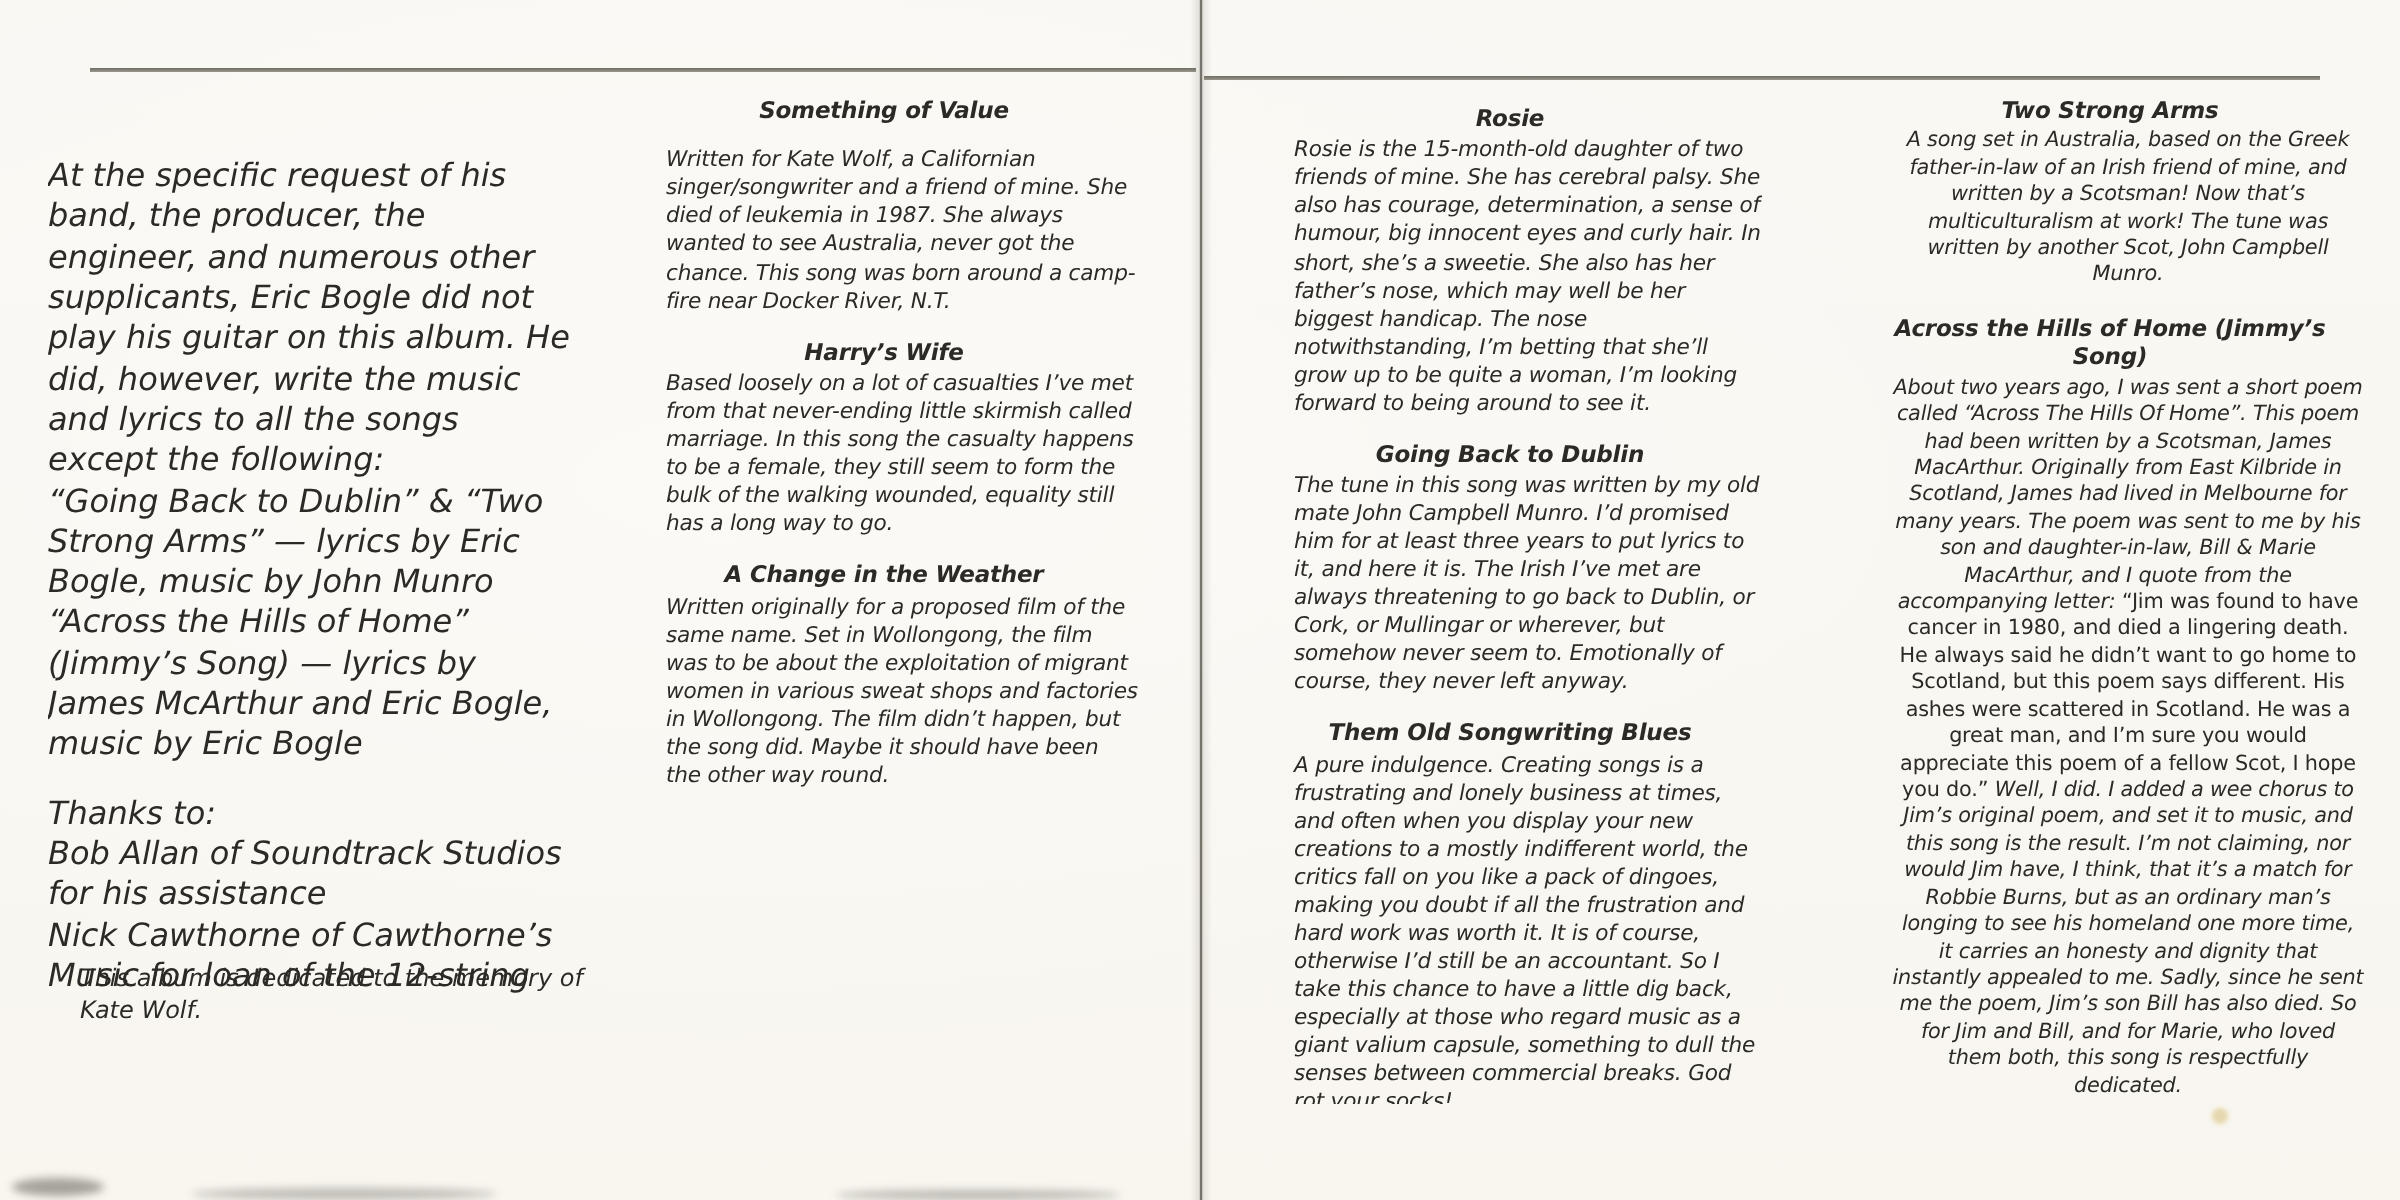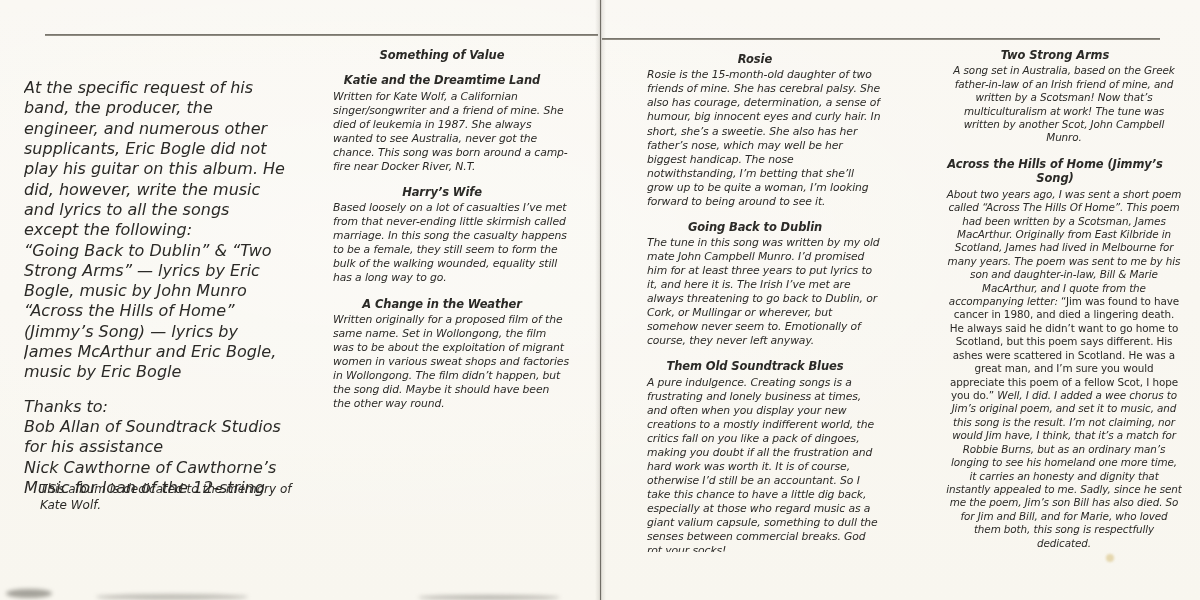--- a/index.html
+++ b/index.html
@@ -90,21 +90,20 @@
 Carmel, Trish, Lee, Denny and Sue for Patience above and beyond.</p>
   </div>
 
   <div class="dedication">This album is dedicated to the memory of Kate Wolf.</div>
 
   <div class="col col-2">
     <div class="song">
       <div class="song-title">Something of Value</div>
     </div>
     <div class="song">
-      <div class="song-title">Katie and the Dreamtime Land</div>
       <div class="song-body">Written for Kate Wolf, a Californian singer/songwriter and a friend of mine. She died of leukemia in 1987. She always wanted to see Australia, never got the chance. This song was born around a camp-fire near Docker River, N.T.</div>
     </div>
     <div class="song">
       <div class="song-title">Harry’s Wife</div>
       <div class="song-body">Based loosely on a lot of casualties I’ve met from that never-ending little skirmish called marriage. In this song the casualty happens to be a female, they still seem to form the bulk of the walking wounded, equality still has a long way to go.</div>
     </div>
     <div class="song">
       <div class="song-title">A Change in the Weather</div>
       <div class="song-body">Written originally for a proposed film of the same name. Set in Wollongong, the film was to be about the exploitation of migrant women in various sweat shops and factories in Wollongong. The film didn’t happen, but the song did. Maybe it should have been the other way round.</div>
     </div>
@@ -113,21 +112,21 @@
   <div class="col col-3">
     <div class="song">
       <div class="song-title">Rosie</div>
       <div class="song-body">Rosie is the 15-month-old daughter of two friends of mine. She has cerebral palsy. She also has courage, determination, a sense of humour, big innocent eyes and curly hair. In short, she’s a sweetie. She also has her father’s nose, which may well be her biggest handicap. The nose notwithstanding, I’m betting that she’ll grow up to be quite a woman, I’m looking forward to being around to see it.</div>
     </div>
     <div class="song">
       <div class="song-title">Going Back to Dublin</div>
       <div class="song-body">The tune in this song was written by my old mate John Campbell Munro. I’d promised him for at least three years to put lyrics to it, and here it is. The Irish I’ve met are always threatening to go back to Dublin, or Cork, or Mullingar or wherever, but somehow never seem to. Emotionally of course, they never left anyway.</div>
     </div>
     <div class="song">
-      <div class="song-title">Them Old Soundtrack Blues</div>
+      <div class="song-title">Them Old Songwriting Blues</div>
       <div class="song-body">A pure indulgence. Creating songs is a frustrating and lonely business at times, and often when you display your new creations to a mostly indifferent world, the critics fall on you like a pack of dingoes, making you doubt if all the frustration and hard work was worth it. It is of course, otherwise I’d still be an accountant. So I take this chance to have a little dig back, especially at those who regard music as a giant valium capsule, something to dull the senses between commercial breaks. God rot your socks!</div>
     </div>
   </div>
 
   <div class="col col-4">
     <div class="song">
       <div class="song-title">Two Strong Arms</div>
       <div class="song-body">A song set in Australia, based on the Greek father-in-law of an Irish friend of mine, and written by a Scotsman! Now that’s multiculturalism at work! The tune was written by another Scot, John Campbell Munro.</div>
     </div>
     <div class="song">

